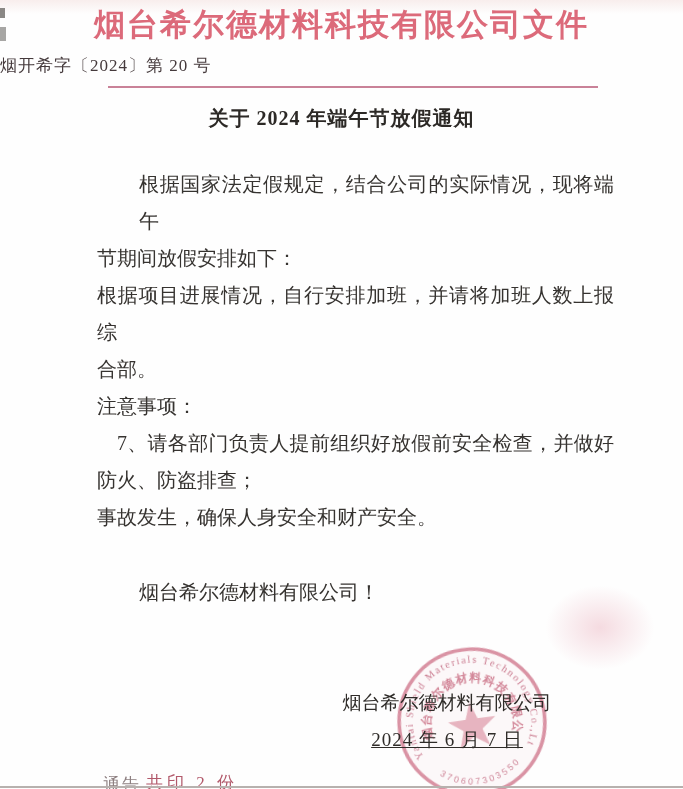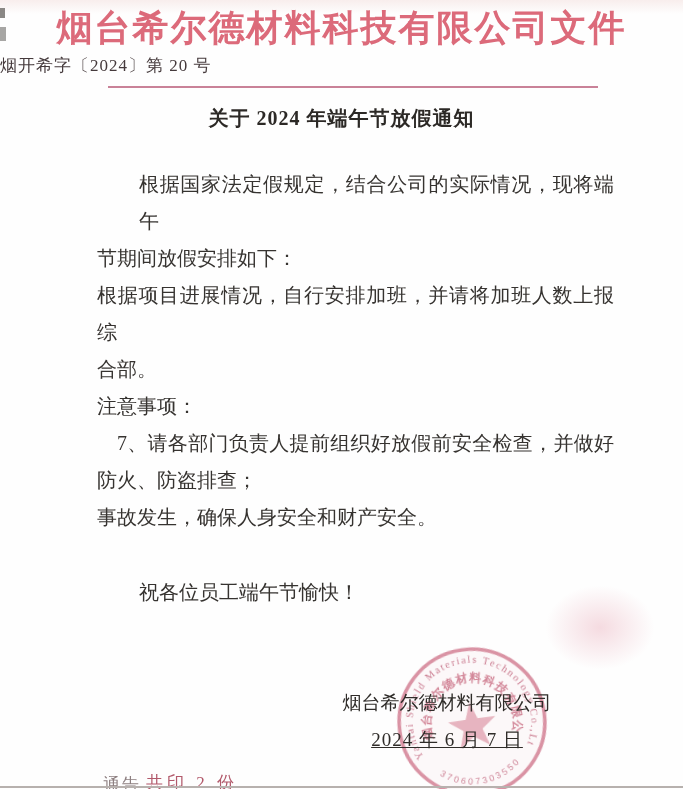--- a/index.html
+++ b/index.html
@@ -14,21 +14,21 @@
   .top-tint{
     position:absolute;left:0;top:0;width:683px;height:14px;
     background:linear-gradient(180deg, rgba(243,224,222,.55), rgba(255,255,255,0));
     pointer-events:none;
   }
   .edge-mark{position:absolute;background:#6d6a67;opacity:.8;}
   .company-title{
     position:absolute;left:0;top:4px;width:683px;
     text-align:center;
     font-family:"Liberation Sans", sans-serif;
-    font-weight:bold;font-size:36px;letter-spacing:2px;
+    font-weight:bold;font-size:31px;letter-spacing:2px;
     color:#dc6a7a;
     white-space:nowrap;
   }
   .doc-number{
     position:absolute;left:0;top:54px;width:683px;
     text-align:left;font-size:17px;letter-spacing:1px;
     color:#453a3c;
   }
   .red-rule{
     position:absolute;left:108px;top:86px;width:490px;height:2px;
@@ -99,21 +99,21 @@
 
   <div class="body-block" id="body-block">
       <div class="body-line j i2">根据国家法定假规定，结合公司的实际情况，现将端午</div>
       <div class="body-line">节期间放假安排如下：</div>
       <div class="body-line j">根据项目进展情况，自行安排加班，并请将加班人数上报综</div>
       <div class="body-line">合部。</div>
       <div class="body-line">注意事项：</div>
       <div class="body-line j i1">7、请各部门负责人提前组织好放假前安全检查，并做好</div>
       <div class="body-line">防火、防盗排查；</div>
       <div class="body-line">事故发生，确保人身安全和财产安全。</div>
-      <div class="body-line i2 gap">祝各位员工端午节愉快！</div>
+      <div class="body-line i2 gap">烟台希尔德材料有限公司！</div>
     </div>
 
   <div class="smudge"></div>
 
   <svg class="stamp" viewBox="0 0 150 150">
     <defs>
       <path id="arc-en" d="M 25.6 103.5 A 57 57 0 1 1 124.4 103.5" fill="none"></path>
       <path id="arc-cn" d="M 37.3 89.5 A 40 40 0 1 1 112.7 89.5" fill="none"></path>
       <path id="arc-num" d="M 32.6 117.4 A 60 60 0 0 0 117.4 117.4" fill="none"></path>
     </defs>

